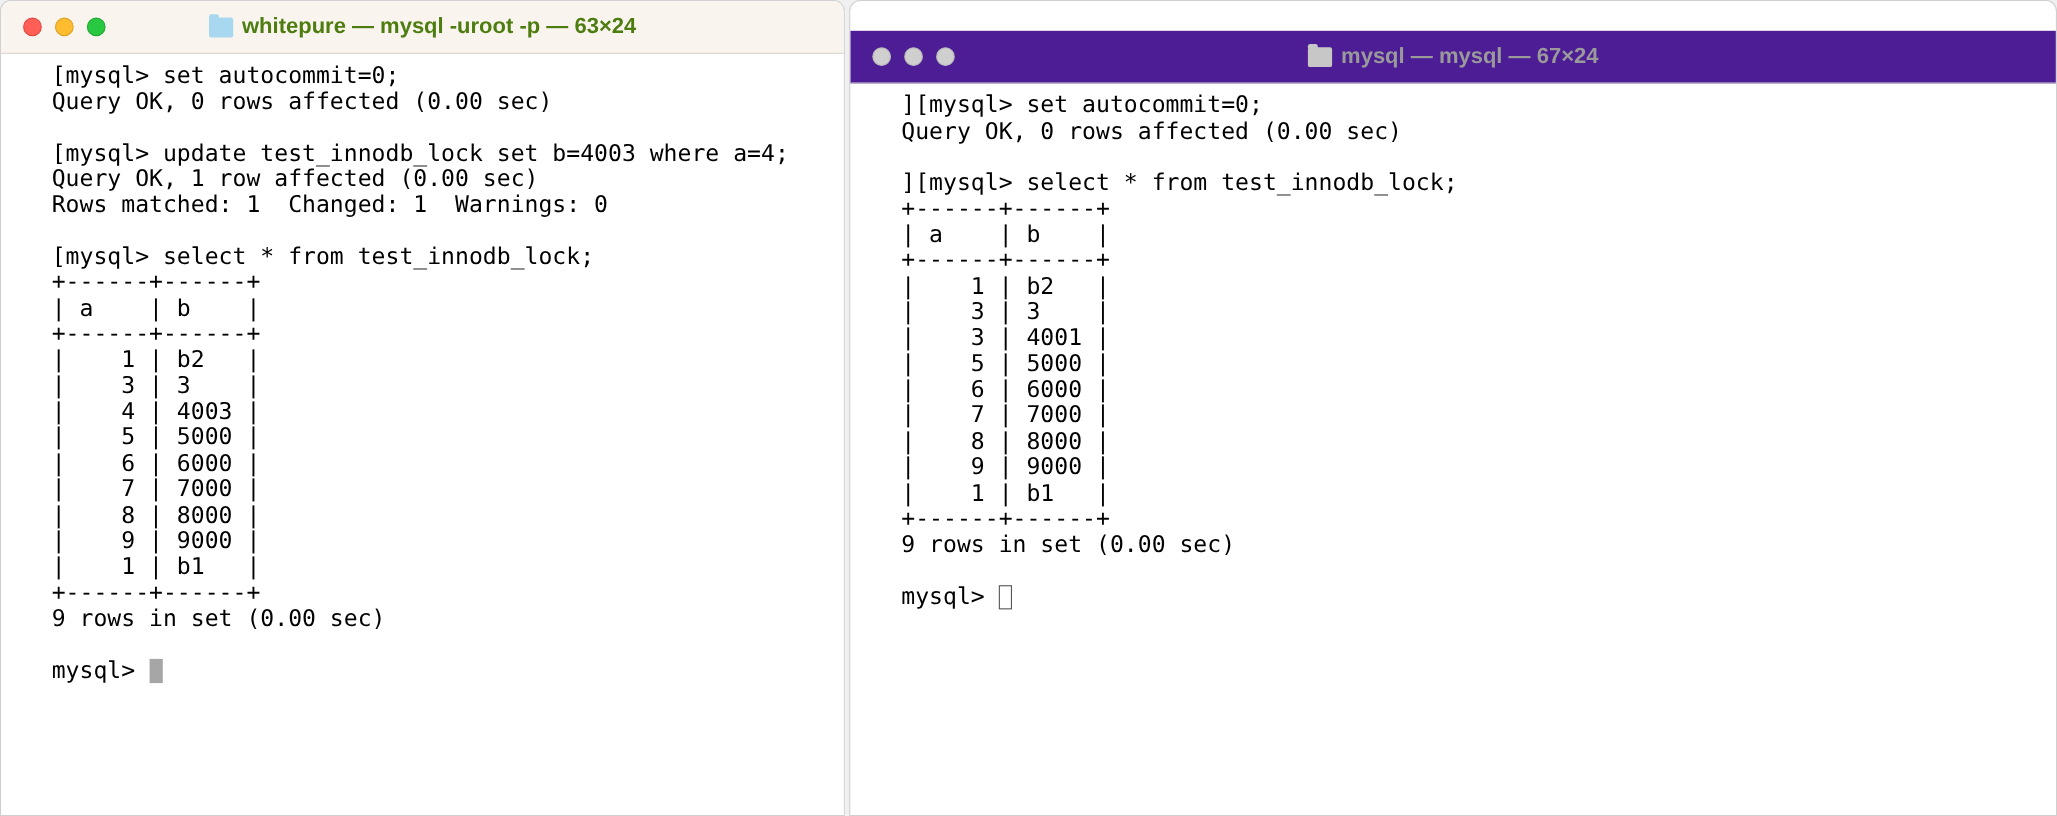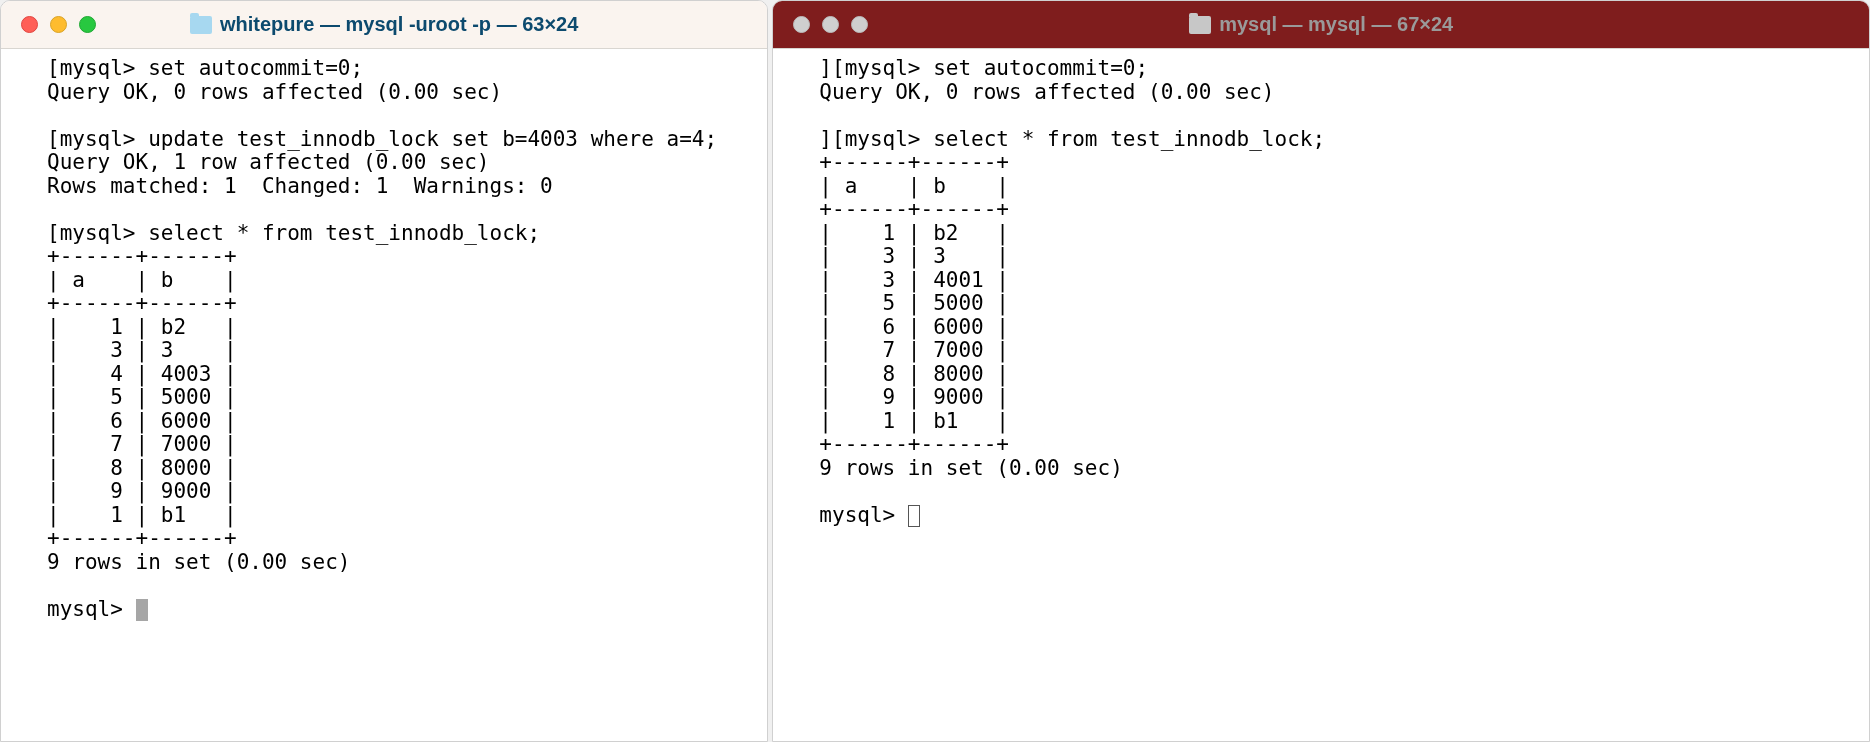--- a/index.html
+++ b/index.html
@@ -23,21 +23,21 @@
     .window-right { width: 1100px; margin-left: 4px; }
     .titlebar {
       height: 48px;
       display: flex;
       align-items: center;
       border-bottom: 1px solid #d9d6d1;
       position: relative;
       padding-left: 20px;
     }
     .titlebar-active { background: #faf4ef; }
-    .titlebar-inactive { background: #7f1d1d; }
+    .titlebar-inactive { background: #4c1d95; margin-top: 27px; }
     .traffic-lights {
       display: flex;
       gap: 12px;
       align-items: center;
     }
     .light {
       width: 17px;
       height: 17px;
       border-radius: 50%;
     }
@@ -45,21 +45,21 @@
     .light-yellow { background: #febc2e; border: 1px solid #d9a326; }
     .light-green { background: #28c840; border: 1px solid #1fa833; }
     .light-inactive { background: #cfcfcf; border: 1px solid #bcbcbc; }
     .title-text {
       position: absolute;
       left: 0; right: 0;
       text-align: center;
       font-family: -apple-system, "Helvetica Neue", sans-serif;
       font-weight: 600;
       font-size: 20px;
-      color: #0c4a6e;
+      color: #4d7c0f;
       pointer-events: none;
       display: flex;
       align-items: center;
       justify-content: center;
       gap: 8px;
     }
     .titlebar-inactive .title-text { color: #9a9a9a; }
     .folder-icon {
       width: 22px;
       height: 18px;

